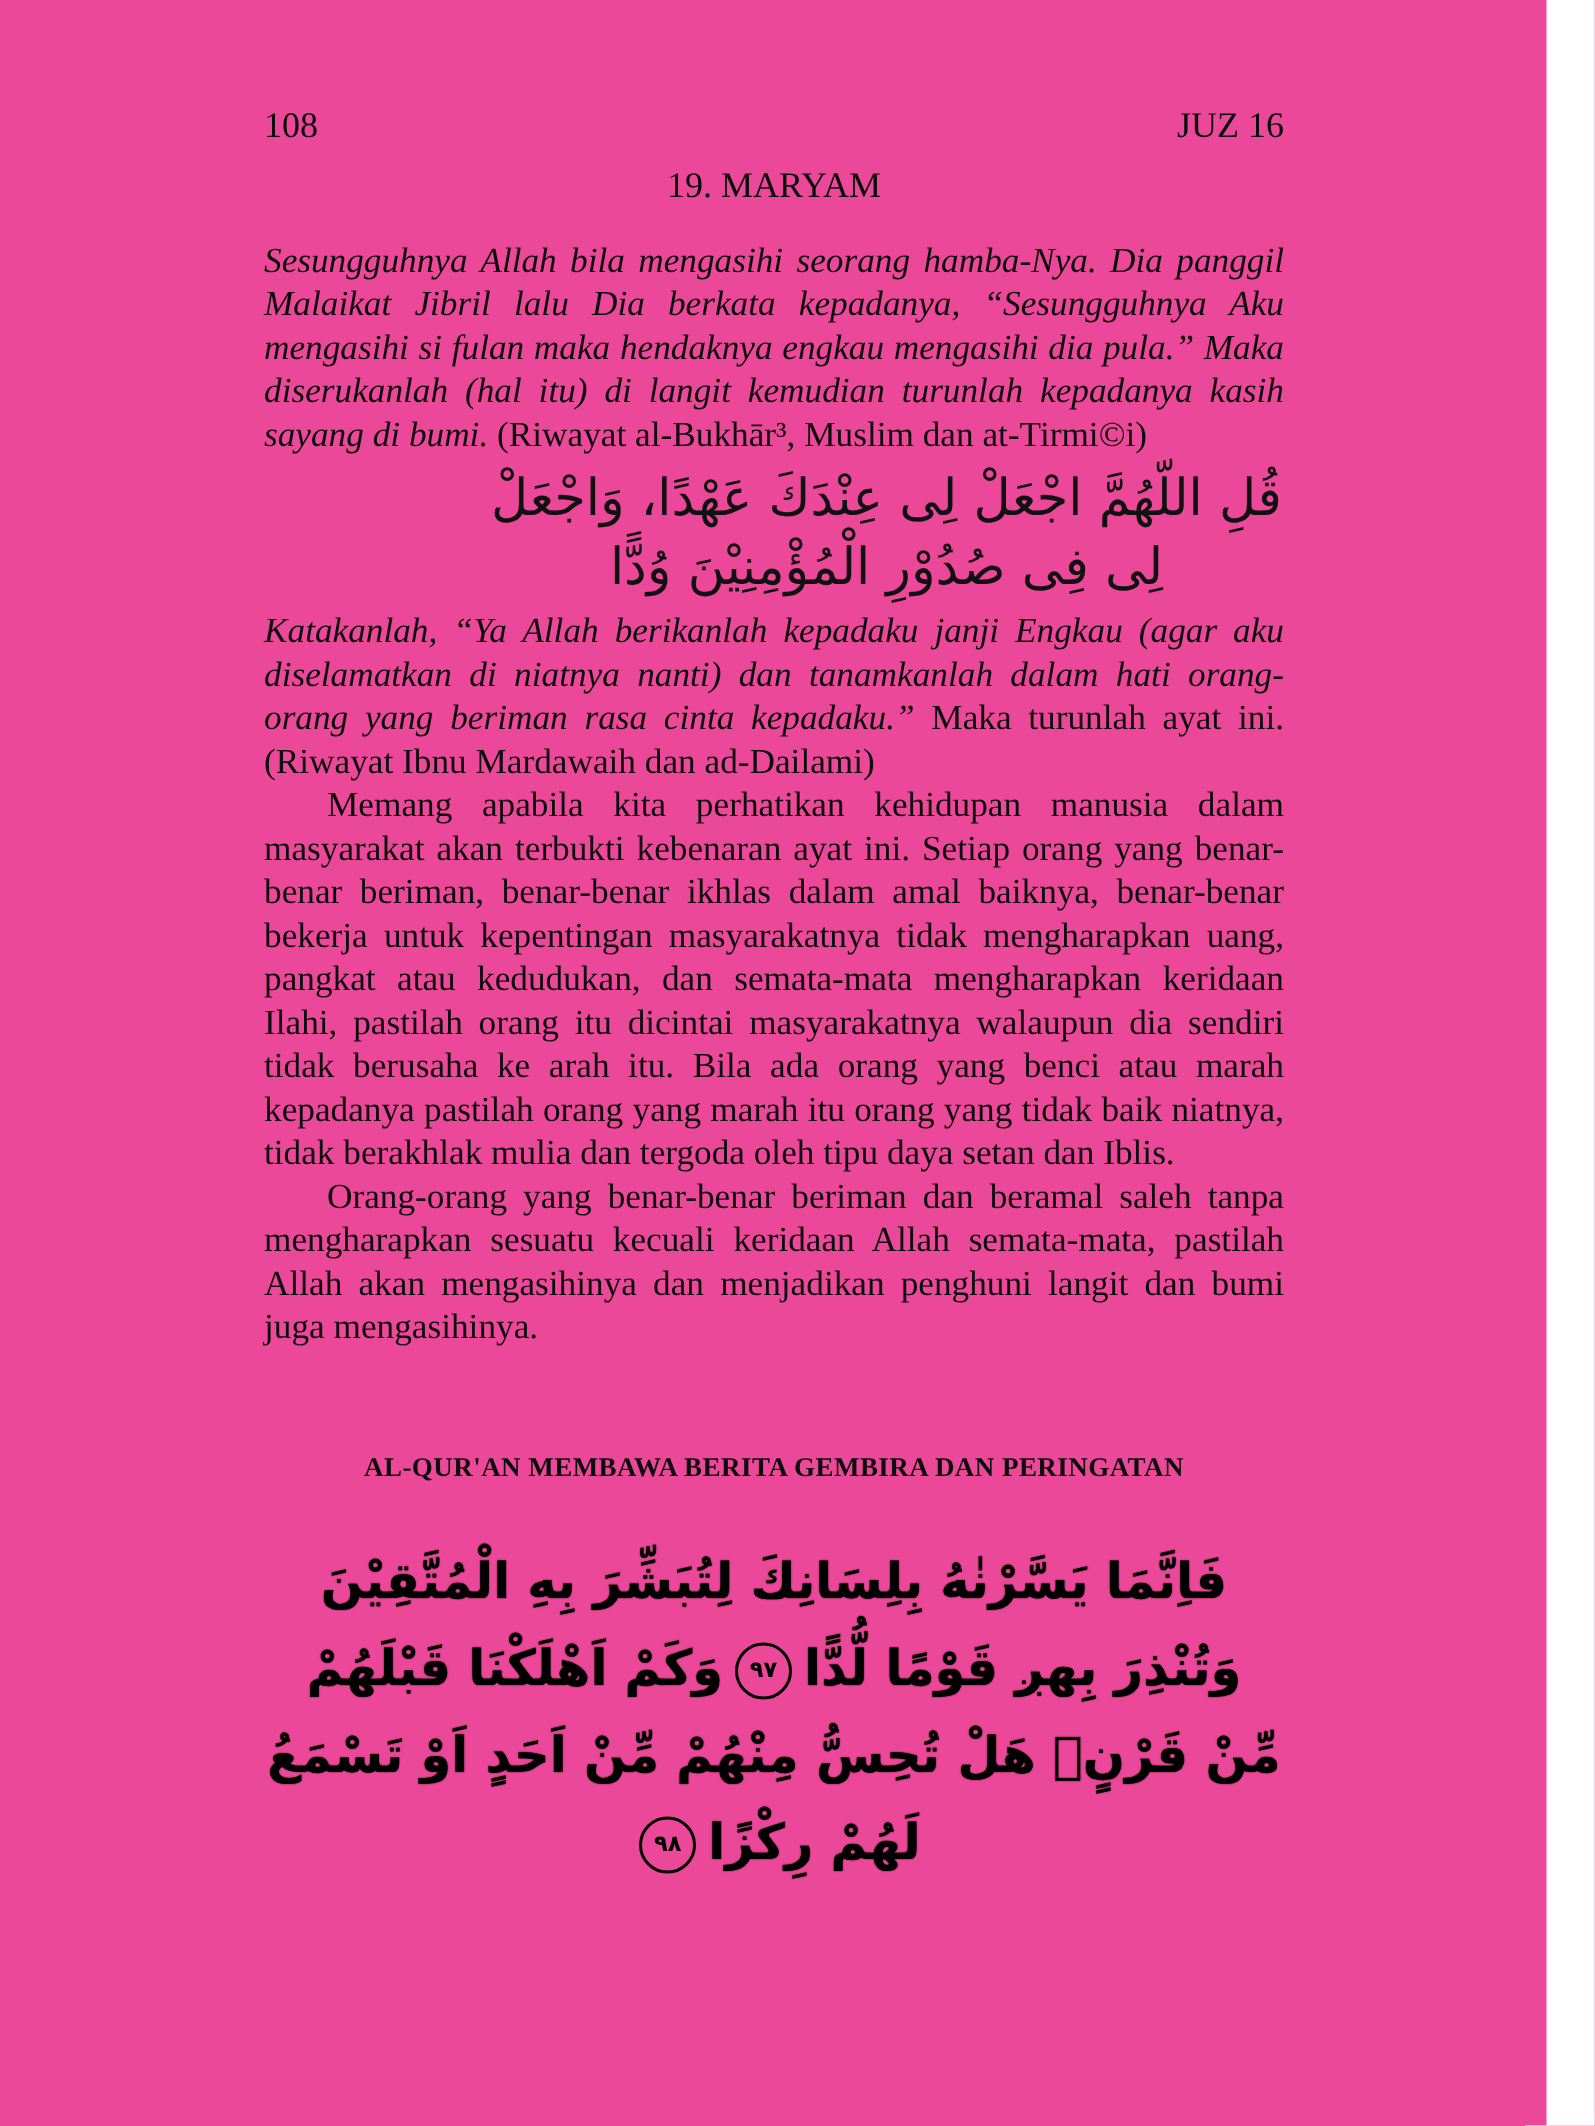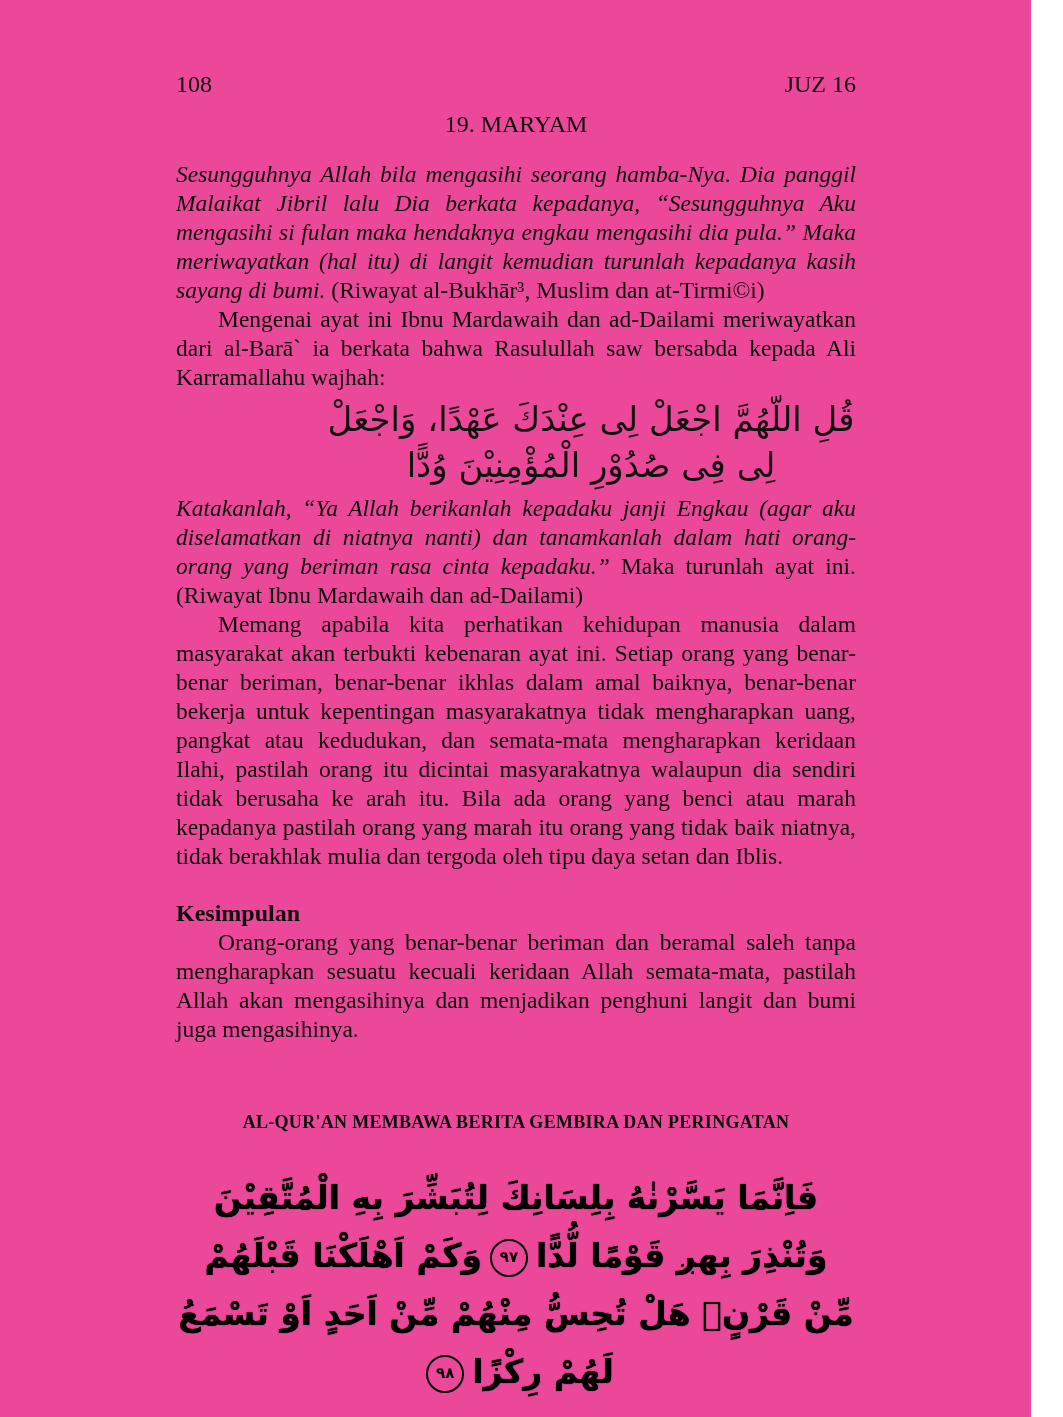--- a/index.html
+++ b/index.html
@@ -112,31 +112,29 @@
 <div class="page">
 
   <div class="running-header">
     <span>108</span>
     <span class="center">19. MARYAM</span>
     <span>JUZ 16</span>
   </div>
 
   <div class="body-text">
 
-    <p class="para"><span class="italic">Sesungguhnya Allah bila mengasihi seorang hamba-Nya. Dia panggil Malaikat Jibril lalu Dia berkata kepadanya, “Sesungguhnya Aku mengasihi si fulan maka hendaknya engkau mengasihi dia pula.” Maka meriwayatkan (hal itu) di langit kemudian turunlah kepadanya kasih sayang di bumi.</span><span class="roman"> (Riwayat al-Bukhār³, Muslim dan at-Tirmi©i)</span></p>
+    <p class="para"><span class="italic">Sesungguhnya Allah bila mengasihi seorang hamba-Nya. Dia panggil Malaikat Jibril lalu Dia berkata kepadanya, “Sesungguhnya Aku mengasihi si fulan maka hendaknya engkau mengasihi dia pula.” Maka diserukanlah (hal itu) di langit kemudian turunlah kepadanya kasih sayang di bumi.</span><span class="roman"> (Riwayat al-Bukhār³, Muslim dan at-Tirmi©i)</span></p>
 
-    <p class="para indent">Mengenai ayat ini Ibnu Mardawaih dan ad-Dailami meriwayatkan dari al-Barā` ia berkata bahwa Rasulullah saw bersabda kepada Ali Karramallahu wajhah:</p>
 
     <div class="arabic-line">قُلِ اللّهُمَّ اجْعَلْ لِى عِنْدَكَ عَهْدًا، وَاجْعَلْ لِى فِى صُدُوْرِ الْمُؤْمِنِيْنَ وُدًّا</div>
 
     <p class="para"><span class="italic">Katakanlah, “Ya Allah berikanlah kepadaku janji Engkau (agar aku diselamatkan di niatnya nanti) dan tanamkanlah dalam hati orang-orang yang beriman rasa cinta kepadaku.”</span><span class="roman"> Maka turunlah ayat ini. (Riwayat Ibnu Mardawaih dan ad-Dailami)</span></p>
 
     <p class="para indent">Memang apabila kita perhatikan kehidupan manusia dalam masyarakat akan terbukti kebenaran ayat ini. Setiap orang yang benar-benar beriman, benar-benar ikhlas dalam amal baiknya, benar-benar bekerja untuk kepentingan masyarakatnya tidak mengharapkan uang, pangkat atau kedudukan, dan semata-mata mengharapkan keridaan Ilahi, pastilah orang itu dicintai masyarakatnya walaupun dia sendiri tidak berusaha ke arah itu. Bila ada orang yang benci atau marah kepadanya pastilah orang yang marah itu orang yang tidak baik niatnya, tidak berakhlak mulia dan tergoda oleh tipu daya setan dan Iblis.</p>
 
-    <h3 class="sub-heading kesimpulan-heading">Kesimpulan</h3>
     <p class="para indent">Orang-orang yang benar-benar beriman dan beramal saleh tanpa mengharapkan sesuatu kecuali keridaan Allah semata-mata, pastilah Allah akan mengasihinya dan menjadikan penghuni langit dan bumi juga mengasihinya.</p>
 
     <h2 class="section-heading">AL-QUR'AN MEMBAWA BERITA GEMBIRA DAN PERINGATAN</h2>
 
     <div class="calligraphy">
       <span>فَاِنَّمَا يَسَّرْنٰهُ بِلِسَانِكَ لِتُبَشِّرَ بِهِ الْمُتَّقِيْنَ وَتُنْذِرَ بِهږ قَوْمًا لُّدًّا</span><span class="ayah-marker">٩٧</span><span>وَكَمْ اَهْلَكْنَا قَبْلَهُمْ</span><br>
       <span>مِّنْ قَرْنٍۗ هَلْ تُحِسُّ مِنْهُمْ مِّنْ اَحَدٍ اَوْ تَسْمَعُ لَهُمْ رِكْزًا</span><span class="ayah-marker">٩٨</span>
     </div>
 
   </div>

